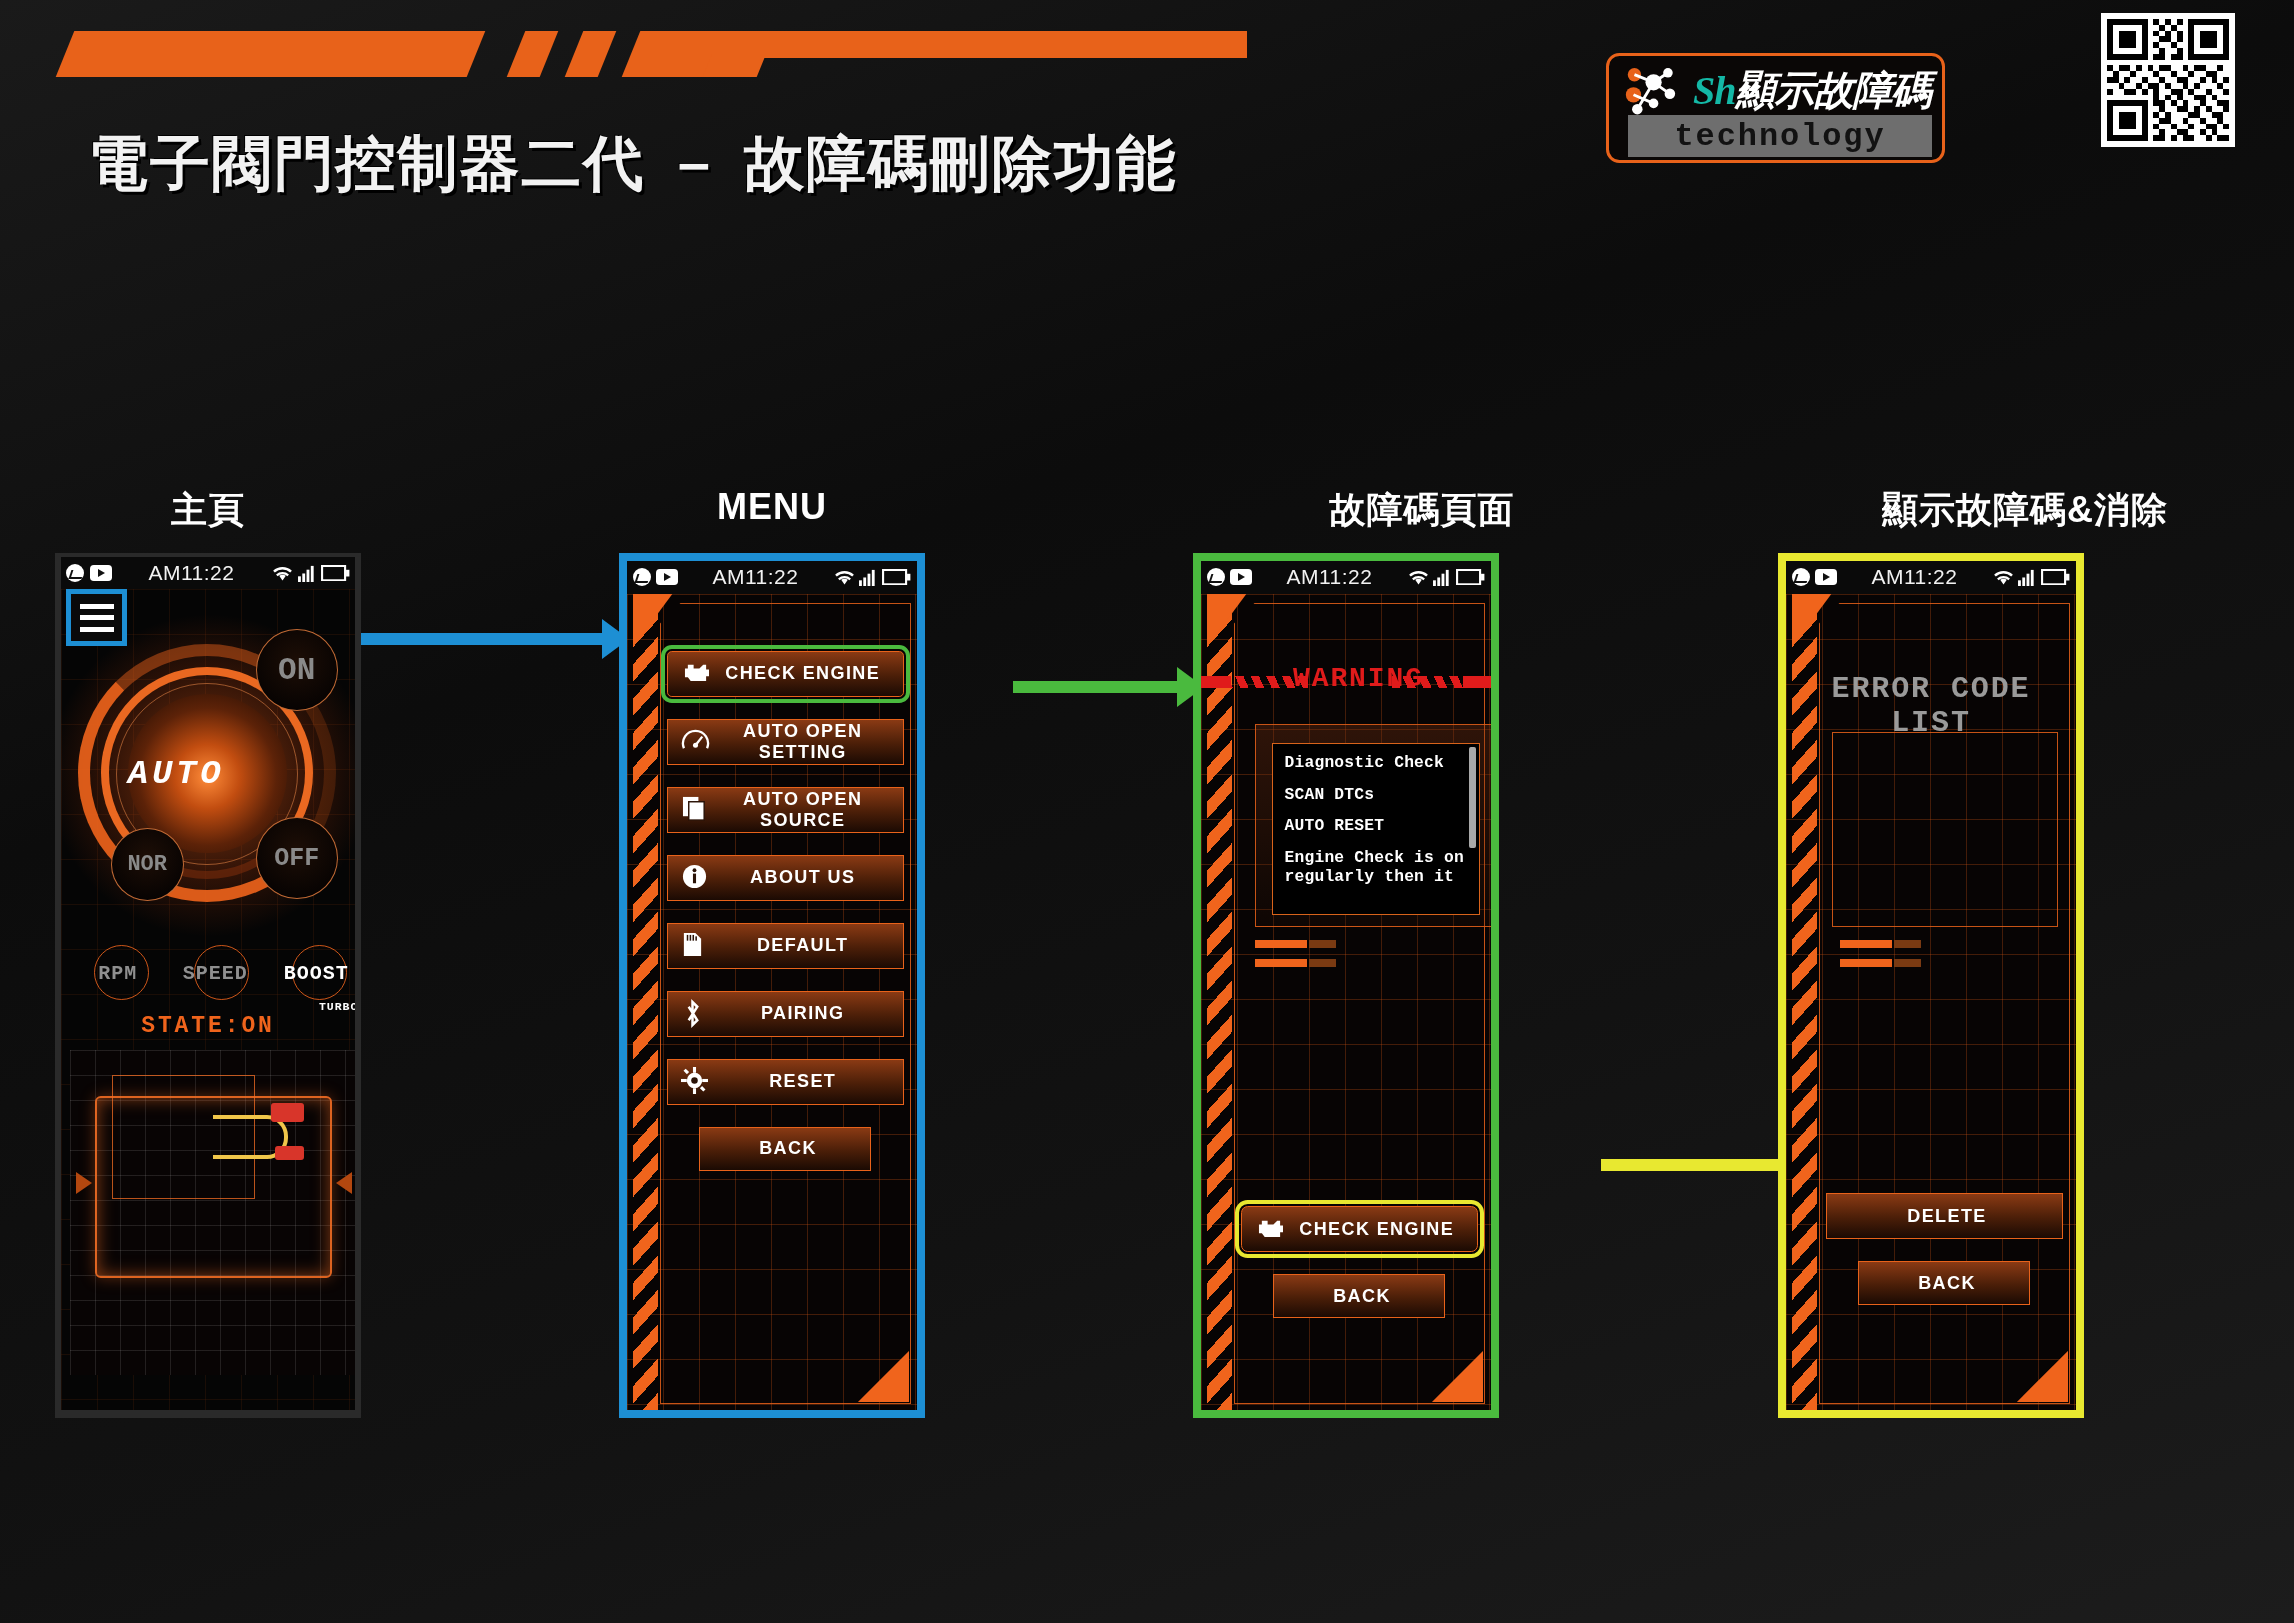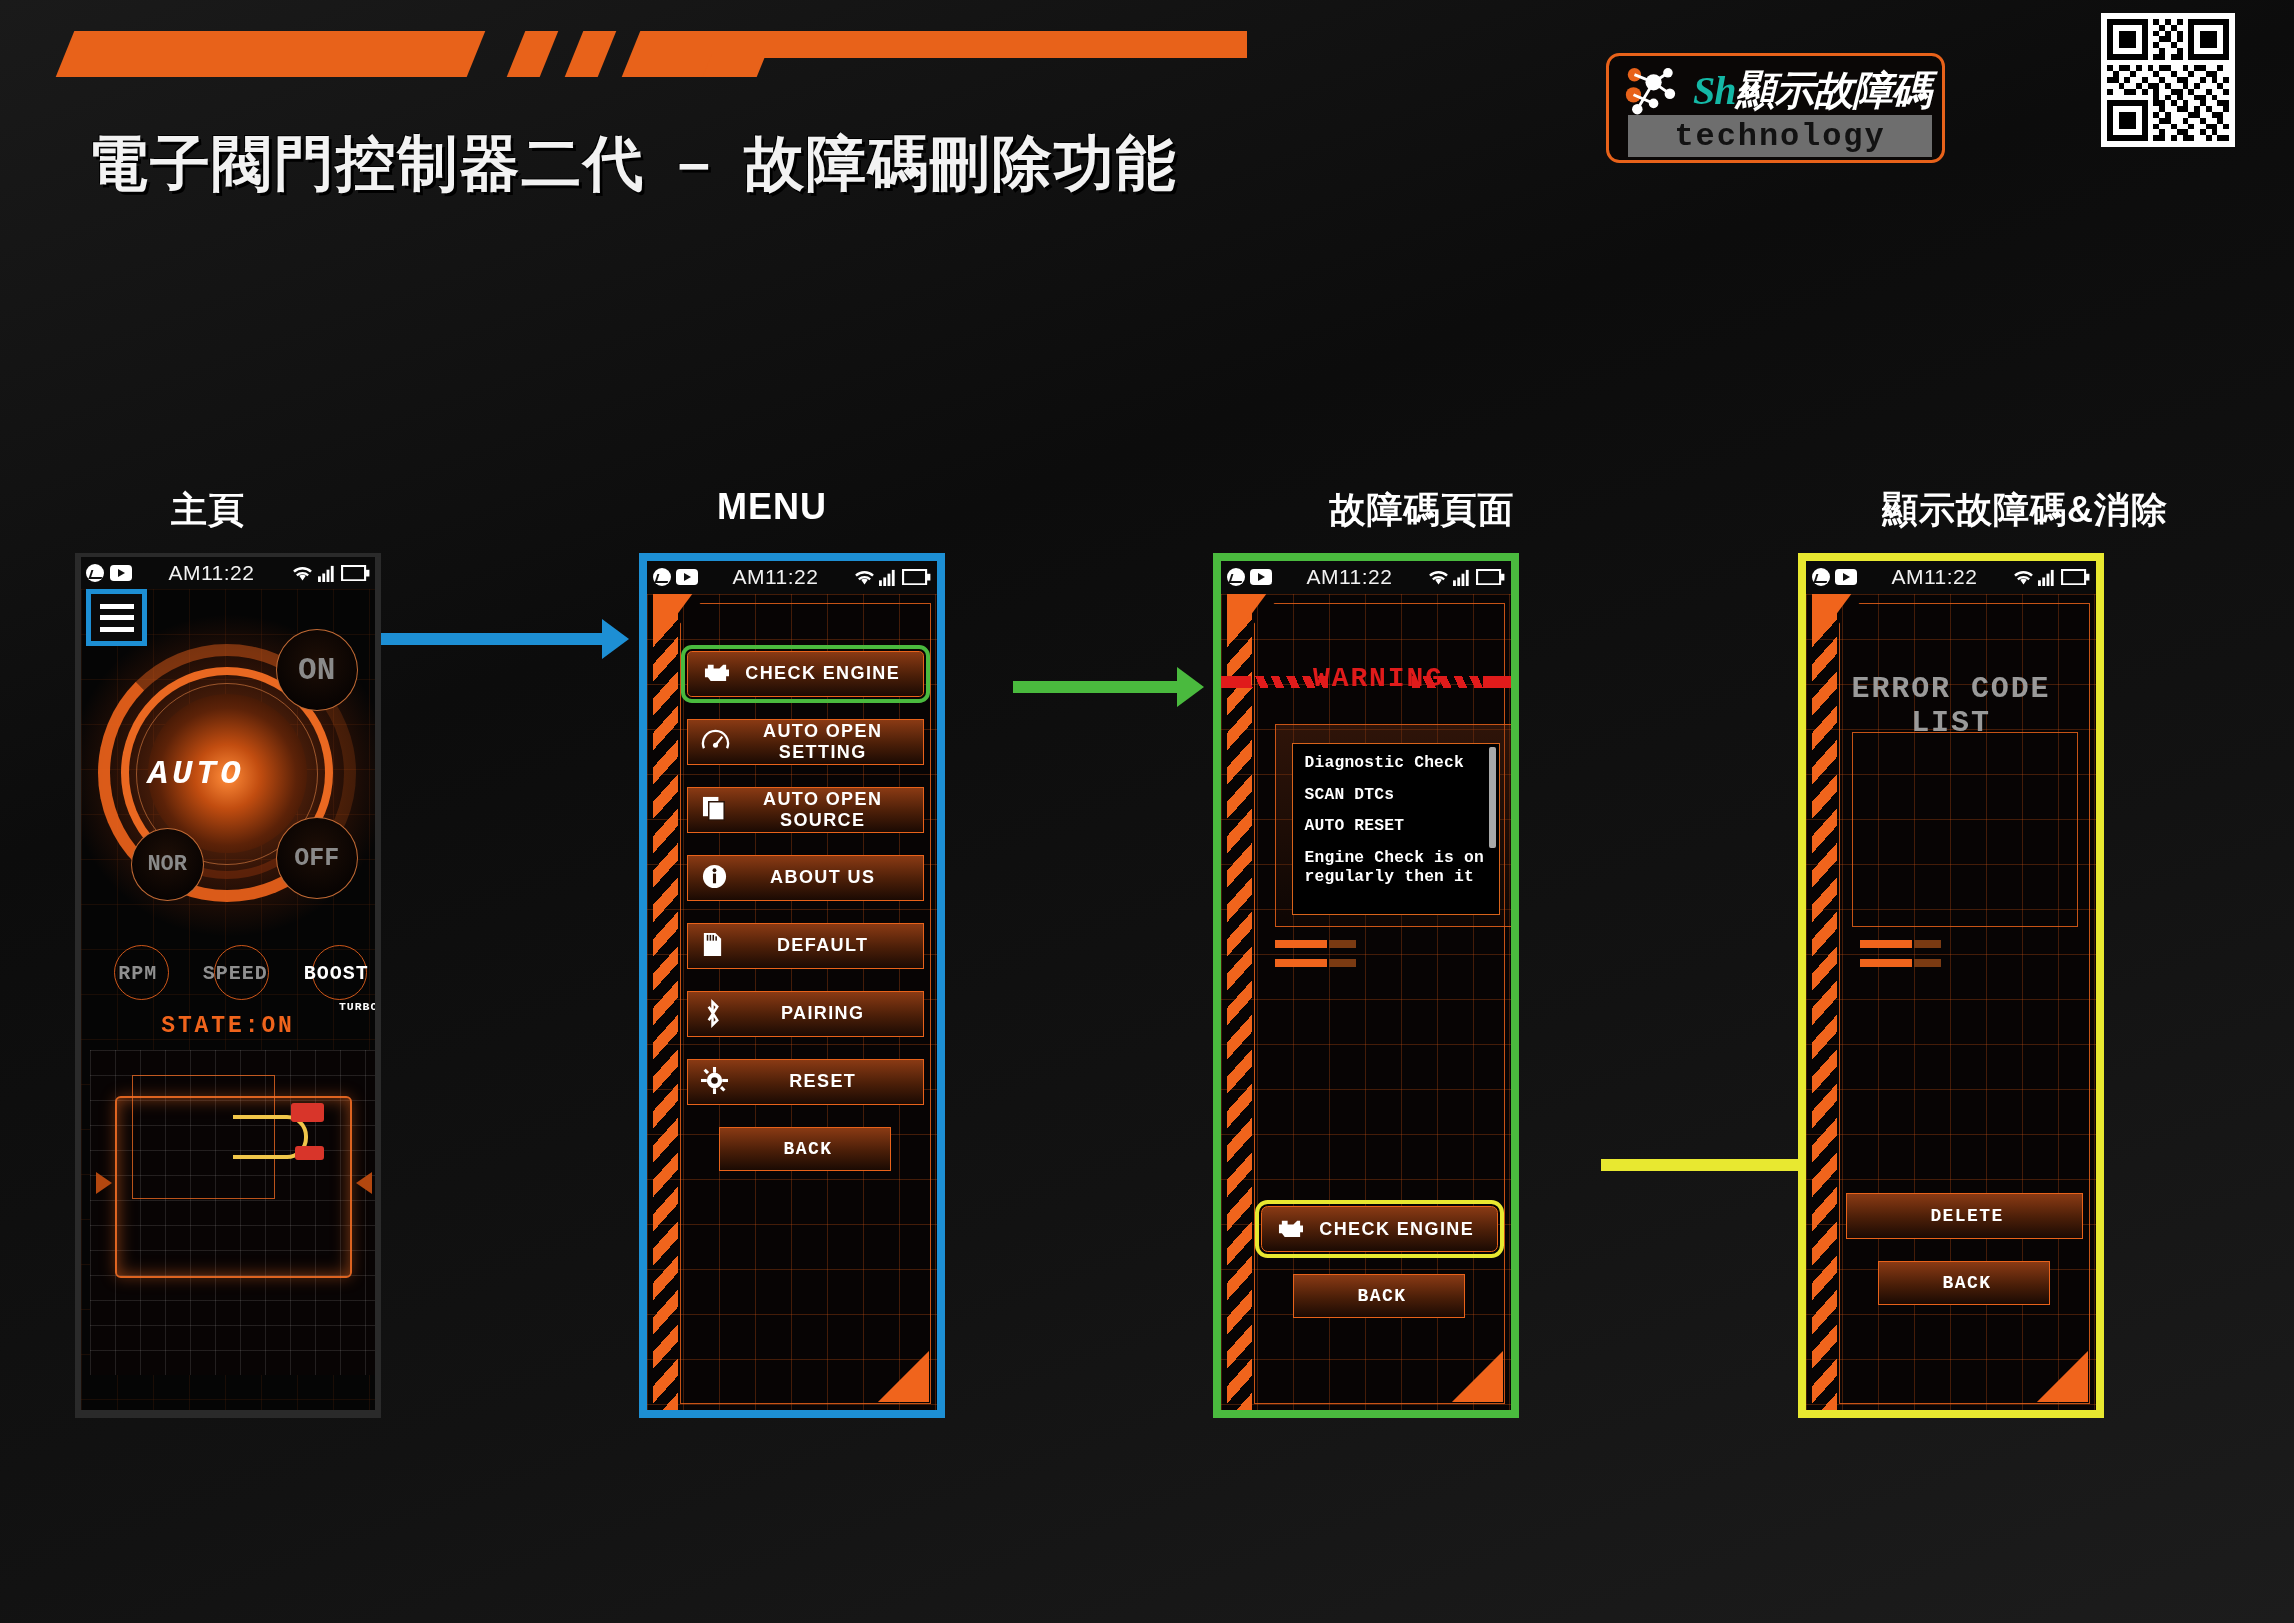--- a/index.html
+++ b/index.html
@@ -65,21 +65,20 @@
   .col-label {
     position:absolute; top:486px; font-size:36px; font-weight:bold; color:#fff;
     text-align:center; letter-spacing:1px; white-space:nowrap;
     transform:translateX(-50%);
   }
 
   
   .phone {
     position:absolute; width:306px; height:865px; background:#000;
     overflow:hidden;
-    margin-left:20px;
   }
   .phone.p1 { left:55px; top:553px; background:#2a2a2a; padding:3.8px 5.7px 7.6px 5.7px; }
   .phone.p2 { left:619px; top:553px; border:8.6px solid #1d8fd4; background:#1d8fd4; }
   .phone.p3 { left:1193px; top:553px; border:8.6px solid #4aba3e; background:#4aba3e; }
   .phone.p4 { left:1778px; top:553px; border:8.6px solid #e8e830; background:#e8e830; }
 
   .screen { position:relative; width:100%; height:100%; background:#050505; overflow:hidden; }
 
   
   .statusbar {
@@ -129,21 +128,21 @@
     position:relative; height:46px; margin-bottom:22px;
     border:1.9px solid #e8621a;
     background:linear-gradient(180deg,#8a3a14 0%,#4a1e08 55%,#1b0a03 100%);
     display:flex; align-items:center; padding-left:13.4px;
   }
   .mbtn .ic { width:31px; height:29px; flex:0 0 31px; position:relative; }
   .mbtn .lbl {
     flex:1; text-align:center; color:#fff; font-size:18px; font-weight:bold;
     letter-spacing:1.4px; font-family:"Liberation Sans", sans-serif; padding-right:9.6px;
   }
-  .mbtn.no-ic .lbl { padding-right:8px;font-family:Liberation Mono, monospace; }
+  .mbtn.no-ic .lbl { padding-right:8px; }
   .mbtn.hl-green { outline:4.8px solid #4aba3e; outline-offset:2.9px; border-radius:4.8px; }
   .mbtn.hl-yellow { outline:4.8px solid #e8e830; outline-offset:2.9px; border-radius:6.7px; }
   .mbtn.small { width:172px; margin:0 auto; height:44px; }
 
   
   .dial-wrap { position:absolute; inset:32.5px 0 0 0; overflow:hidden; }
   .dial-glow {
     position:absolute; left:-19px; top:19px; width:335px; height:335px;
     background:radial-gradient(circle at 50% 50%, rgba(240,100,28,.55) 0%, rgba(180,60,12,.25) 42%, rgba(0,0,0,0) 68%);
   }

